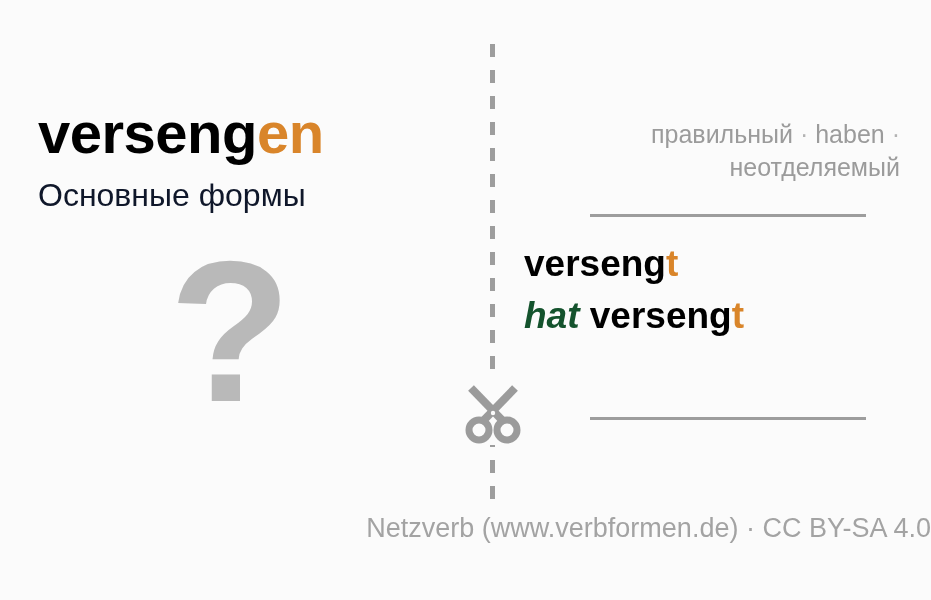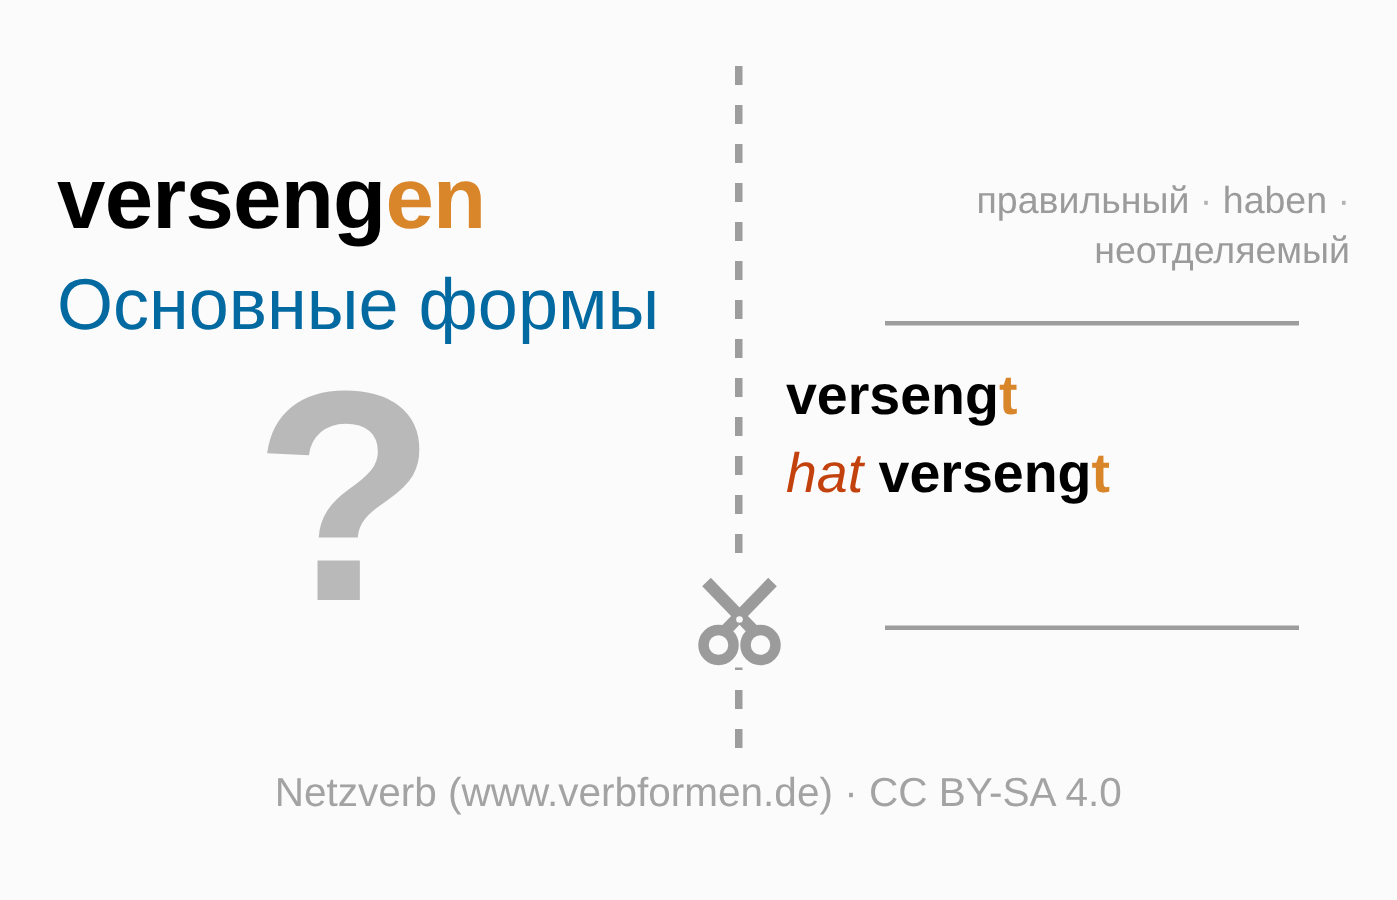--- a/index.html
+++ b/index.html
@@ -69,23 +69,23 @@
     color: #000000;
     white-space: nowrap;
     line-height: 1.05;
   }
   .headword .suffix { color: #d9852a; }
 
   .subtitle {
     position: absolute;
     left: 38px;
     top: 178px;
-    font-size: 48px;
+    font-size: 32px;
     font-weight: normal;
-    color: #0369a1;
+    color: #0f172a;
     white-space: nowrap;
     line-height: 1.1;
   }
 
   .qmark {
     position: absolute;
     left: 0;
     top: 232px;
     width: 460px;
     text-align: center;
@@ -134,32 +134,32 @@
   }
   .form-line {
     font-size: 37px;
     font-weight: bold;
     color: #000000;
     line-height: 1.41;
     white-space: nowrap;
   }
   .form-line .suffix { color: #d9852a; }
   .form-line .aux {
-    font-weight: normal;
+    font-weight: bold;
     font-style: italic;
-    color: #c2410c;
+    color: #14532d;
   }
 
   
   .footer {
     position: absolute;
     left: 0;
     top: 513px;
     width: 931px;
-    text-align: center;
+    text-align: right;
     font-size: 27px;
     color: #a3a3a3;
     white-space: nowrap;
   }
 </style>
 </head>
 <body>
 
 <div class="card">
 

